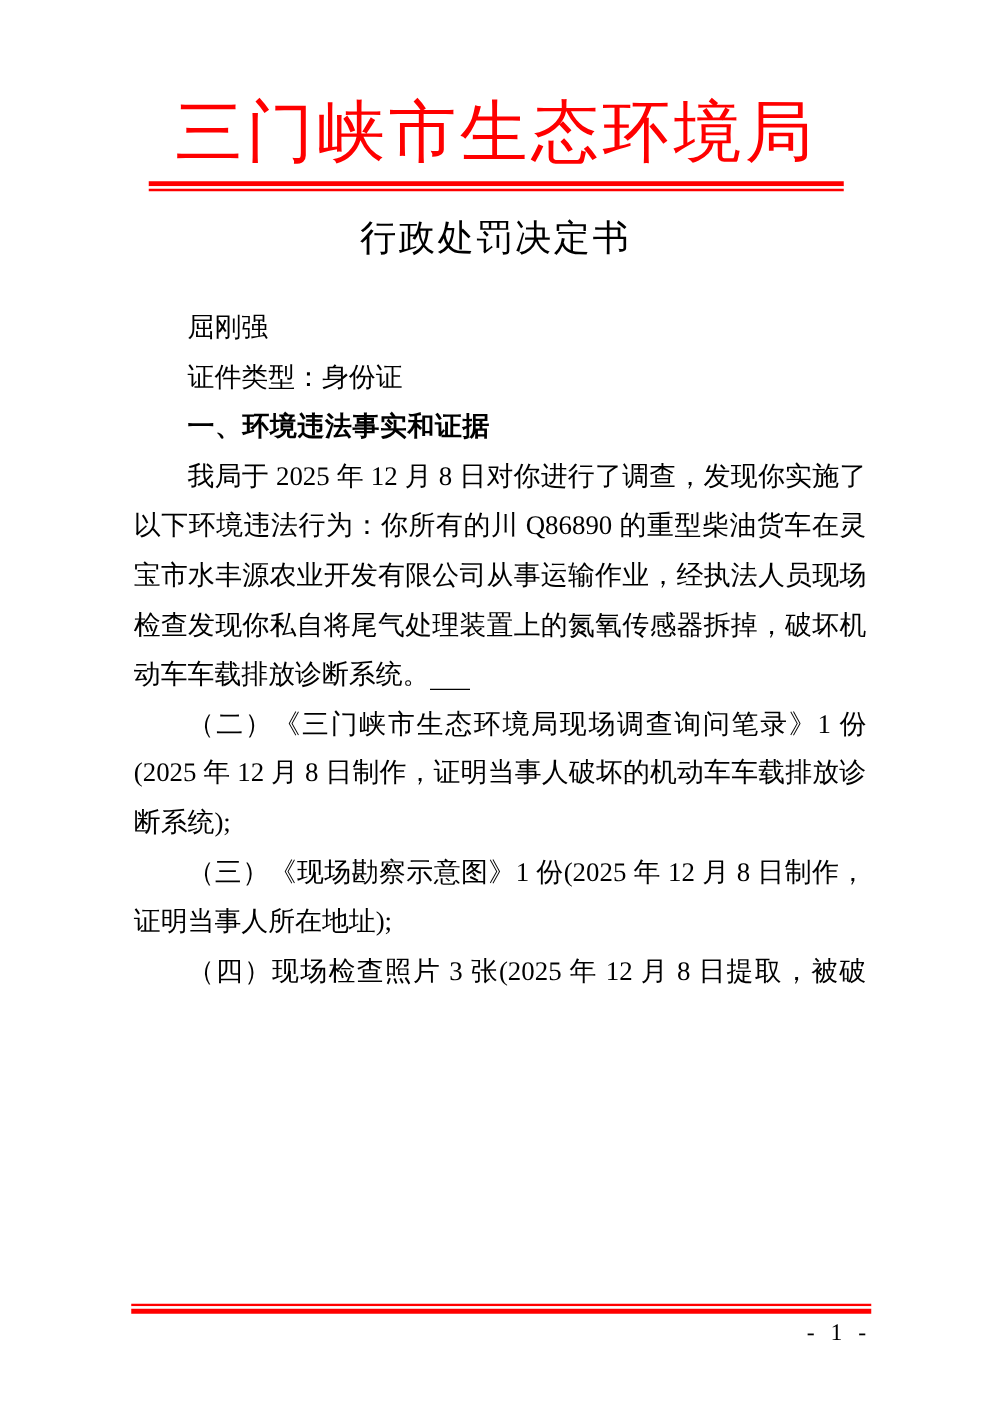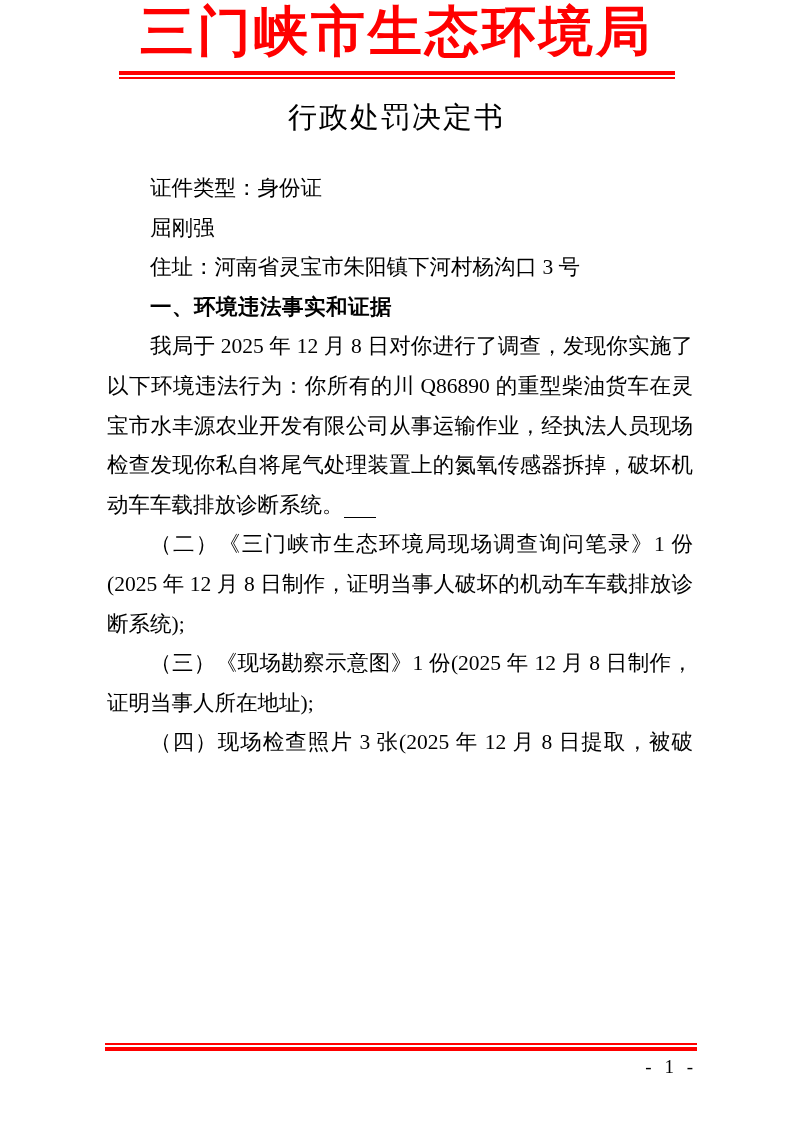--- a/index.html
+++ b/index.html
@@ -9,23 +9,24 @@
     width: 793px;
     height: 1122px;
     margin: 0 auto;
     background: #ffffff;
     overflow: hidden;
     font-family: "Liberation Serif", serif;
     color: #000000;
   }
   .header { text-align: center; }
   .org-title {
+    padding-top: 74px;
     font-size: 54px;
     line-height: 64px;
-    font-weight: bold;
+    font-weight: normal;
     color: #ff0000;
     letter-spacing: 3px;
     white-space: nowrap;
   }
   .red-rule {
     width: 556px;
     margin: 7px auto 0 auto;
   }
   .red-rule .thick { height: 4px; background: #ff0000; }
   .red-rule .gap   { height: 2px; background: #ffffff; }
@@ -96,23 +97,22 @@
     <div class="red-rule">
       <div class="thick"></div>
       <div class="gap"></div>
       <div class="thin"></div>
     </div>
     <div class="doc-title">行政处罚决定书</div>
   </div>
 
   <div class="body-text">
 
+    <div class="para indent">屈刚强</div>
     <div class="para indent">证件类型：身份证</div>
-    <div class="para indent">屈刚强</div>
-    <div class="para indent">住址：河南省灵宝市朱阳镇下河村杨沟口 3 号</div>
 
     <div class="para indent section-heading">一、环境违法事实和证据</div>
 
     <div class="para indent"><span class="underlined">我局于 2025 年 12 月 8 日对你进行了调查，发现你实施了以下环境违法行为：你所有的川 Q86890 的重型柴油货车在灵宝市水丰源农业开发有限公司从事运输作业，经执法人员现场检查发现你私自将尾气处理装置上的氮氧传感器拆掉，破坏机动车车载排放诊断系统。</span><span class="u-ext"></span></div>
 
 
     <div class="para indent">（二）《三门峡市生态环境局现场调查询问笔录》1 份(2025 年 12 月 8 日制作，证明当事人破坏的机动车车载排放诊断系统);</div>
     <div class="para indent">（三）《现场勘察示意图》1 份(2025 年 12 月 8 日制作，证明当事人所在地址);</div>
     <div class="para indent force-justify">（四）现场检查照片 3 张(2025 年 12 月 8 日提取，被破</div>
 

